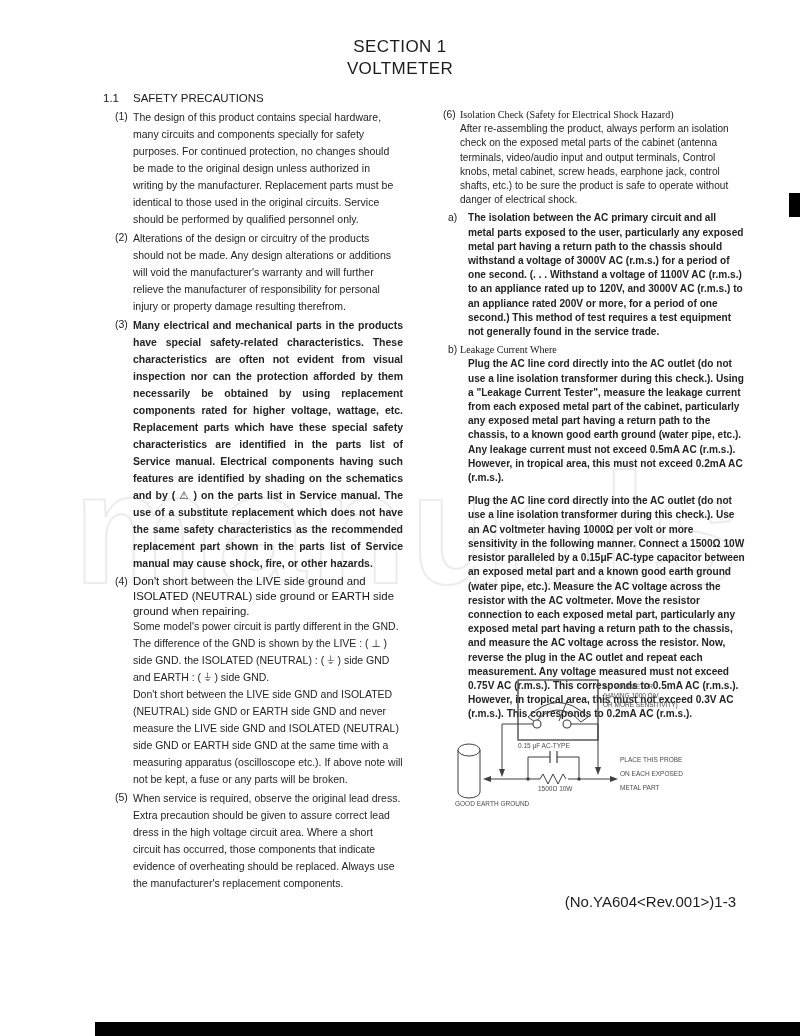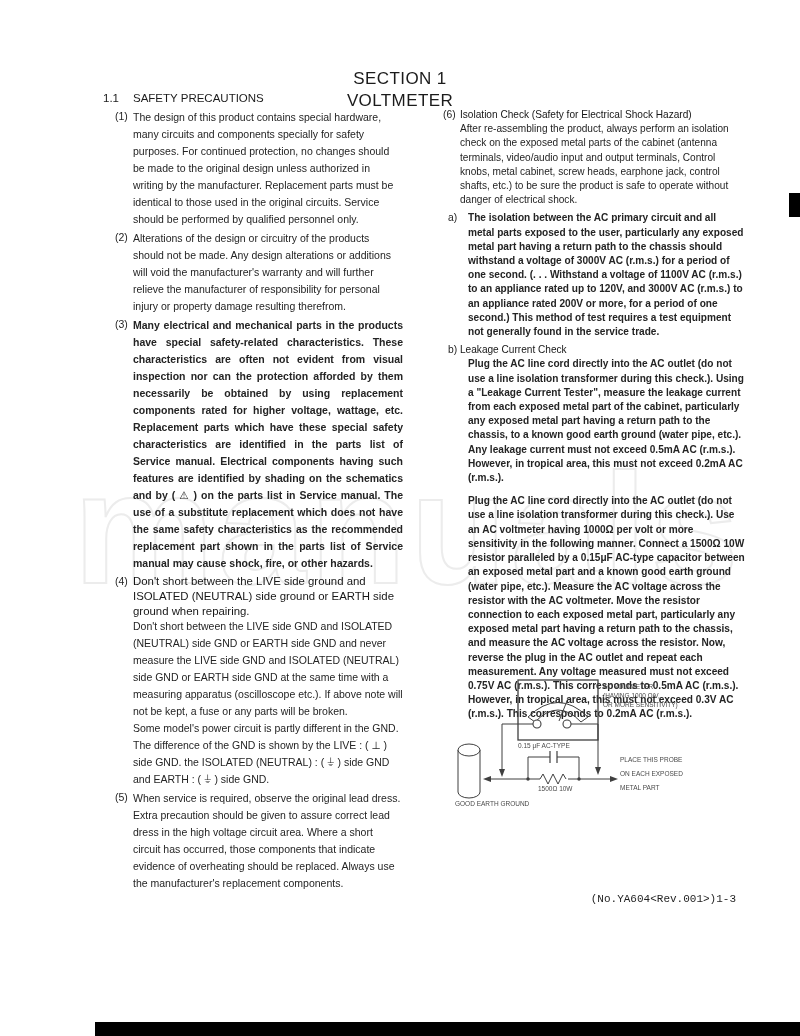--- a/index.html
+++ b/index.html
@@ -1,44 +1,44 @@
 <!DOCTYPE html>
 <html><head>
 <meta charset="utf-8">
 <style>
   html,body{margin:0;padding:0;background:#888;}
   .page{position:relative;width:800px;height:1036px;background:#ffffff;overflow:hidden;
         font-family:"Liberation Sans","DejaVu Sans",sans-serif;color:#222;}
   .doc-title{position:absolute;top:36px;left:0;right:0;text-align:center;
-        font-size:17px;line-height:22px;color:#1b1b1b;letter-spacing:.4px;margin-top:32px;}
+        font-size:17px;line-height:22px;color:#1b1b1b;letter-spacing:.4px;}
   .watermark{position:absolute;top:438px;left:0;right:0;text-align:center;
         font-size:158px;font-weight:bold;letter-spacing:4px;
         color:rgba(255,255,255,0);-webkit-text-stroke:2px #ececec;
         pointer-events:none;user-select:none;padding-left:16px;}
   .col{position:absolute;}
   .col-left{left:103px;top:92px;width:300px;}
   .col-right{left:438px;top:108px;width:307px;}
   .sec-heading{font-size:11.5px;color:#1b1b1b;margin-bottom:5px;}
   .sec-heading .hnum{display:inline-block;width:30px;}
   .item{display:flex;margin-bottom:2px;}
   .item .num{flex:0 0 30px;box-sizing:border-box;padding-left:12px;font-size:10.5px;line-height:14.4px;color:#1e1e1e;}
   .col-right .item .num{flex:0 0 22px;padding-left:5px;font-size:10.3px;line-height:14.2px;}
   .col-right .item.sub .num{padding-left:10px;}
   .item .body{flex:1;}
   p{margin:0;font-size:10.5px;line-height:17px;color:#242424;}
   .col-right p{font-size:10.1px;line-height:14.2px;}
   .p-just{text-align:justify;font-weight:bold;}
   .lead{font-size:11.4px;line-height:14.8px;color:#161616;}
-  .rtitle{font-size:10.8px;color:#161616;}
+  .rtitle{font-size:10.8px;color:#161616;font-family:Liberation Serif, serif;}
   .ind8{margin-left:8px;font-weight:bold;}
   .alt-block{margin-left:22px;margin-top:9px;}
   .alt-block .rtitle{margin-bottom:1px;}
   .mb4{margin-bottom:4px;}
   .mb6{margin-bottom:6px;}
-  .footer{position:absolute;top:893px;right:64px;font-size:11px;color:#1e1e1e;font-family:Liberation Mono, monospace;}
+  .footer{position:absolute;top:893px;right:64px;font-size:15px;color:#1e1e1e;}
   .diagram{position:absolute;left:450px;top:672px;}
   .diagram text{font-family:"Liberation Sans","DejaVu Sans",sans-serif;fill:#4a4a4a;}
   .artifact{position:absolute;background:#000;}
   .artifact-right{left:789px;top:193px;width:11px;height:24px;}
   .artifact-bottom{left:95px;top:1022px;width:705px;height:14px;}
 </style>
 </head>
 <body>
 
 <div class="page">
@@ -73,22 +73,22 @@
       <span class="num">(3)</span>
       <div class="body">
           <p class="p-just">Many electrical and mechanical parts in the products have special safety-related characteristics. These characteristics are often not evident from visual inspection nor can the protection afforded by them necessarily be obtained by using replacement components rated for higher voltage, wattage, etc. Replacement parts which have these special safety characteristics are identified in the parts list of Service manual. Electrical components having such features are identified by shading on the schematics and by ( ⚠ ) on the parts list in Service manual. The use of a substitute replacement which does not have the same safety characteristics as the recommended replacement part shown in the parts list of Service manual may cause shock, fire, or other hazards.</p>
         </div>
     </div>
 
     <div class="item">
       <span class="num">(4)</span>
       <div class="body">
         <p class="lead">Don't short between the LIVE side ground and ISOLATED (NEUTRAL) side ground or EARTH side ground when repairing.</p>
+        <p>Some model's power circuit is partly different in the GND. The difference of the GND is shown by the LIVE : ( ⊥ ) side GND. the ISOLATED (NEUTRAL) : ( ⏚ ) side GND and EARTH : ( ⏚ ) side GND.</p>
         <p>Don't short between the LIVE side GND and ISOLATED (NEUTRAL) side GND or EARTH side GND and never measure the LIVE side GND and ISOLATED (NEUTRAL) side GND or EARTH side GND at the same time with a measuring apparatus (oscilloscope etc.). If above note will not be kept, a fuse or any parts will be broken.</p>
-        <p>Some model's power circuit is partly different in the GND. The difference of the GND is shown by the LIVE : ( ⊥ ) side GND. the ISOLATED (NEUTRAL) : ( ⏚ ) side GND and EARTH : ( ⏚ ) side GND.</p>
       </div>
     </div>
 
     <div class="item">
       <span class="num">(5)</span>
       <div class="body">
           <p>When service is required, observe the original lead dress. Extra precaution should be given to assure correct lead dress in the high voltage circuit area. Where a short circuit has occurred, those components that indicate evidence of overheating should be replaced. Always use the manufacturer's replacement components.</p>
         </div>
     </div>
   </div>
@@ -105,21 +105,21 @@
     <div class="item sub mb4">
       <span class="num">a)</span>
       <div class="body">
         <p class="ind8">The isolation between the AC primary circuit and all metal parts exposed to the user, particularly any exposed metal part having a return path to the chassis should withstand a voltage of 3000V AC (r.m.s.) for a period of one second. (. . . Withstand a voltage of 1100V AC (r.m.s.) to an appliance rated up to 120V, and 3000V AC (r.m.s.) to an appliance rated 200V or more, for a period of one second.) This method of test requires a test equipment not generally found in the service trade.</p>
       </div>
     </div>
 
     <div class="item sub mb6">
       <span class="num">b)</span>
       <div class="body">
-        <p class="rtitle">Leakage Current Check</p>
+        <p class="rtitle">Leakage Current Where</p>
         <p class="ind8">Plug the AC line cord directly into the AC outlet (do not use a line isolation transformer during this check.). Using a "Leakage Current Tester", measure the leakage current from each exposed metal part of the cabinet, particularly any exposed metal part having a return path to the chassis, to a known good earth ground (water pipe, etc.). Any leakage current must not exceed 0.5mA AC (r.m.s.). However, in tropical area, this must not exceed 0.2mA AC (r.m.s.).</p>
       </div>
     </div>
 
     <div class="alt-block">
       <p class="ind8">Plug the AC line cord directly into the AC outlet (do not use a line isolation transformer during this check.). Use an AC voltmeter having 1000Ω per volt or more sensitivity in the following manner. Connect a 1500Ω 10W resistor paralleled by a 0.15μF AC-type capacitor between an exposed metal part and a known good earth ground (water pipe, etc.). Measure the AC voltage across the resistor with the AC voltmeter. Move the resistor connection to each exposed metal part, particularly any exposed metal part having a return path to the chassis, and measure the AC voltage across the resistor. Now, reverse the plug in the AC outlet and repeat each measurement. Any voltage measured must not exceed 0.75V AC (r.m.s.). This corresponds to 0.5mA AC (r.m.s.).</p>
       <p class="ind8">However, in tropical area, this must not exceed 0.3V AC (r.m.s.). This corresponds to 0.2mA AC (r.m.s.).</p>
     </div>
   </div>
 

